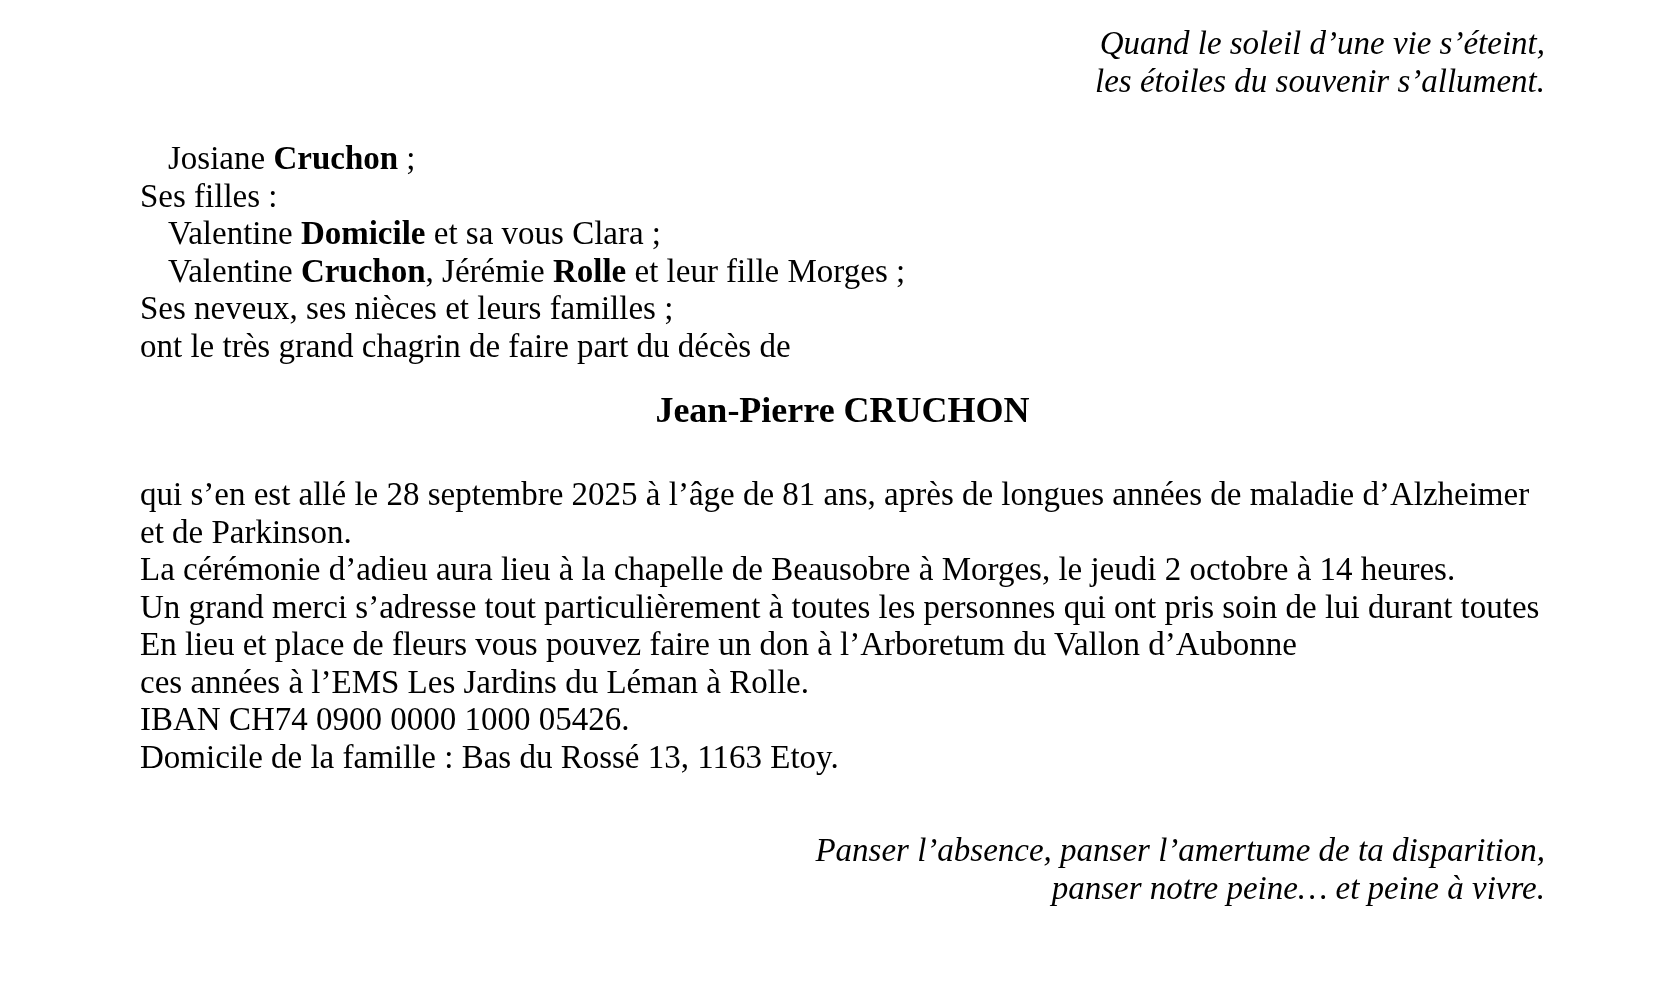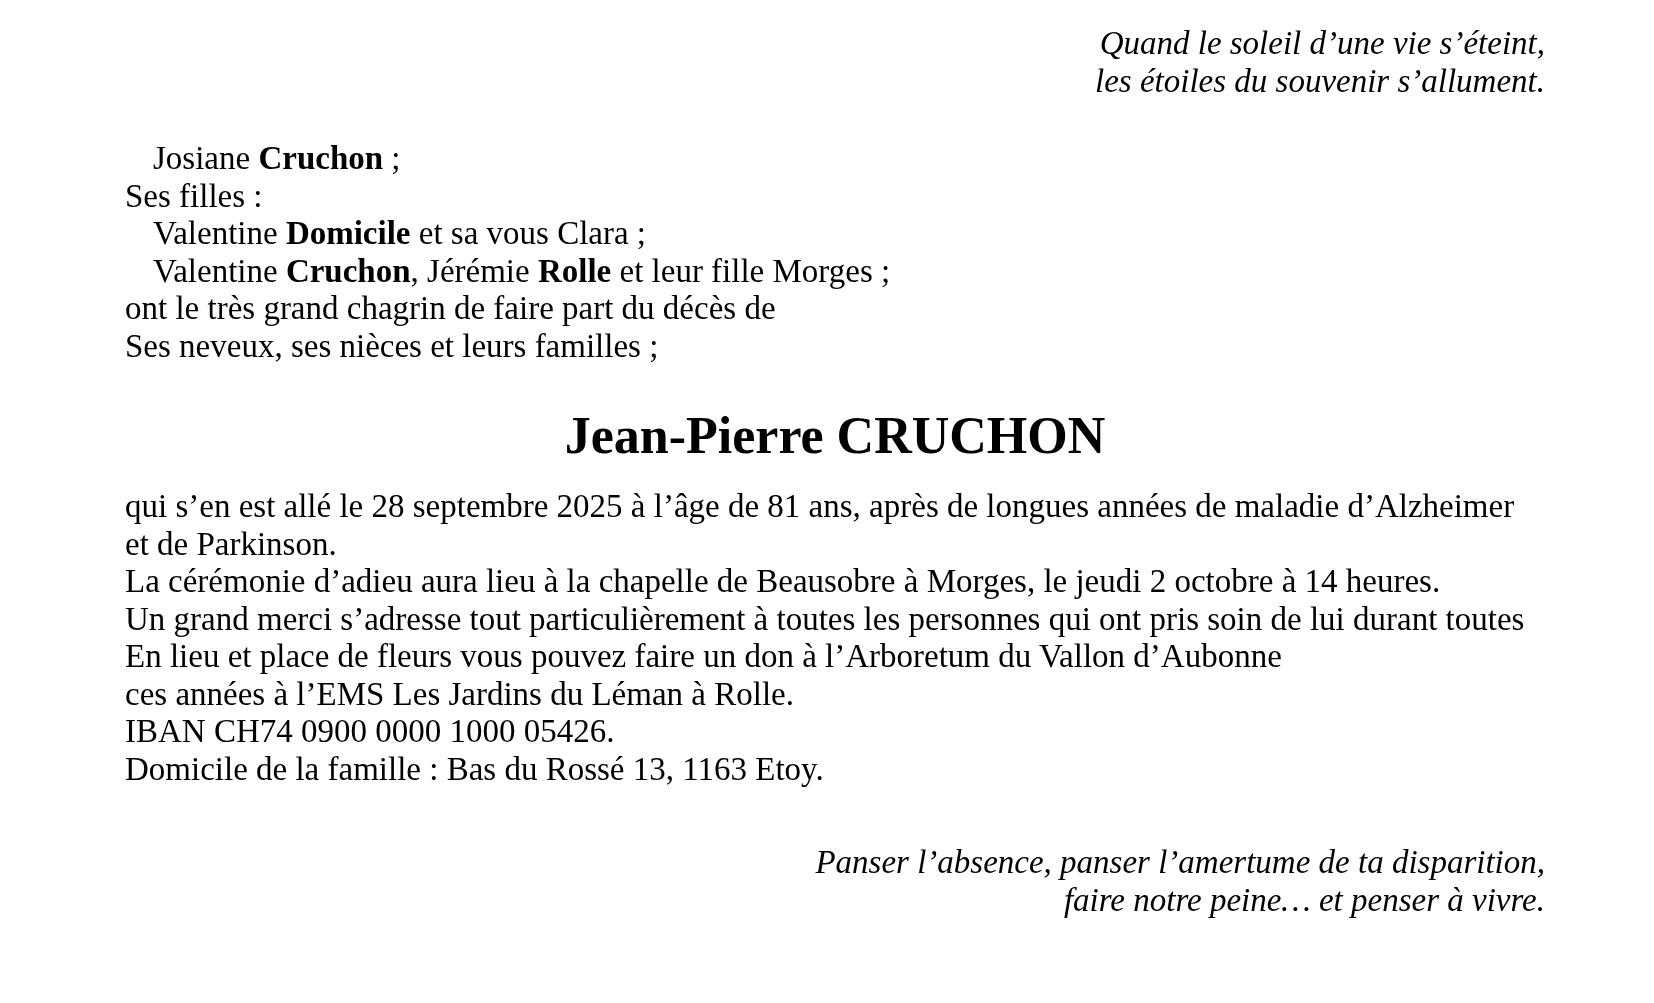--- a/index.html
+++ b/index.html
@@ -11,21 +11,21 @@
     position: relative;
     width: 1654px;
     height: 1003px;
     background: #ffffff;
     color: #000000;
     font-family: "Liberation Serif", serif;
     overflow: hidden;
   }
   .content {
     position: absolute;
-    left: 125px;
+    left: 140px;
     right: 109px;
     top: 0;
     padding-top: 25px;
     font-size: 33px;
     line-height: 37.5px;
   }
   .quote {
     text-align: right;
     font-style: italic;
   }
@@ -36,64 +36,64 @@
     margin-top: 40px;
     text-align: left;
   }
   .line {
     white-space: pre-wrap;
   }
   .indent {
     padding-left: 28px;
   }
   .deceased-title {
-    margin-top: 45px;
+    margin-top: 20px;
     text-align: center;
     font-weight: bold;
-    font-size: 52px;
+    font-size: 36px;
     line-height: 51px;
   }
   .body-block {
-    margin-top: 27px;
+    margin-top: 40px;
     text-align: left;
   }
   b { font-weight: bold; }
 </style>
 </head>
 <body>
 
 <div class="page">
   <div class="content">
 
     <div class="quote quote-top">
       <div class="line">Quand le soleil d’une vie s’éteint,</div>
       <div class="line">les étoiles du souvenir s’allument.</div>
     </div>
 
     <div class="family-block">
       <div class="line indent"><span>Josiane </span><b>Cruchon</b><span> ;</span></div>
       <div class="line">Ses filles :</div>
       <div class="line indent"><span>Valentine </span><b>Domicile</b><span> et sa vous Clara ;</span></div>
       <div class="line indent"><span>Valentine </span><b>Cruchon</b><span>, Jérémie </span><b>Rolle</b><span> et leur fille Morges ;</span></div>
+      <div class="line">Ses neveux, ses nièces et leurs familles ;</div>
       <div class="line">ont le très grand chagrin de faire part du décès de</div>
-      <div class="line">Ses neveux, ses nièces et leurs familles ;</div>
     </div>
 
     <div class="deceased-title">Jean-Pierre CRUCHON</div>
 
     <div class="body-block">
       <div class="line">qui s’en est allé le 28 septembre 2025 à l’âge de 81 ans, après de longues années de maladie d’Alzheimer</div>
       <div class="line">et de Parkinson.</div>
       <div class="line">La cérémonie d’adieu aura lieu à la chapelle de Beausobre à Morges, le jeudi 2 octobre à 14 heures.</div>
       <div class="line">Un grand merci s’adresse tout particulièrement à toutes les personnes qui ont pris soin de lui durant toutes</div>
       <div class="line">En lieu et place de fleurs vous pouvez faire un don à l’Arboretum du Vallon d’Aubonne</div>
       <div class="line">ces années à l’EMS Les Jardins du Léman à Rolle.</div>
       <div class="line">IBAN CH74 0900 0000 1000 05426.</div>
       <div class="line">Domicile de la famille : Bas du Rossé 13, 1163 Etoy.</div>
     </div>
 
     <div class="quote quote-bottom">
       <div class="line">Panser l’absence, panser l’amertume de ta disparition,</div>
-      <div class="line">faire notre peine… et penser à vivre.</div>
+      <div class="line">panser notre peine… et peine à vivre.</div>
     </div>
 
   </div>
 </div>
 
 </body></html>

